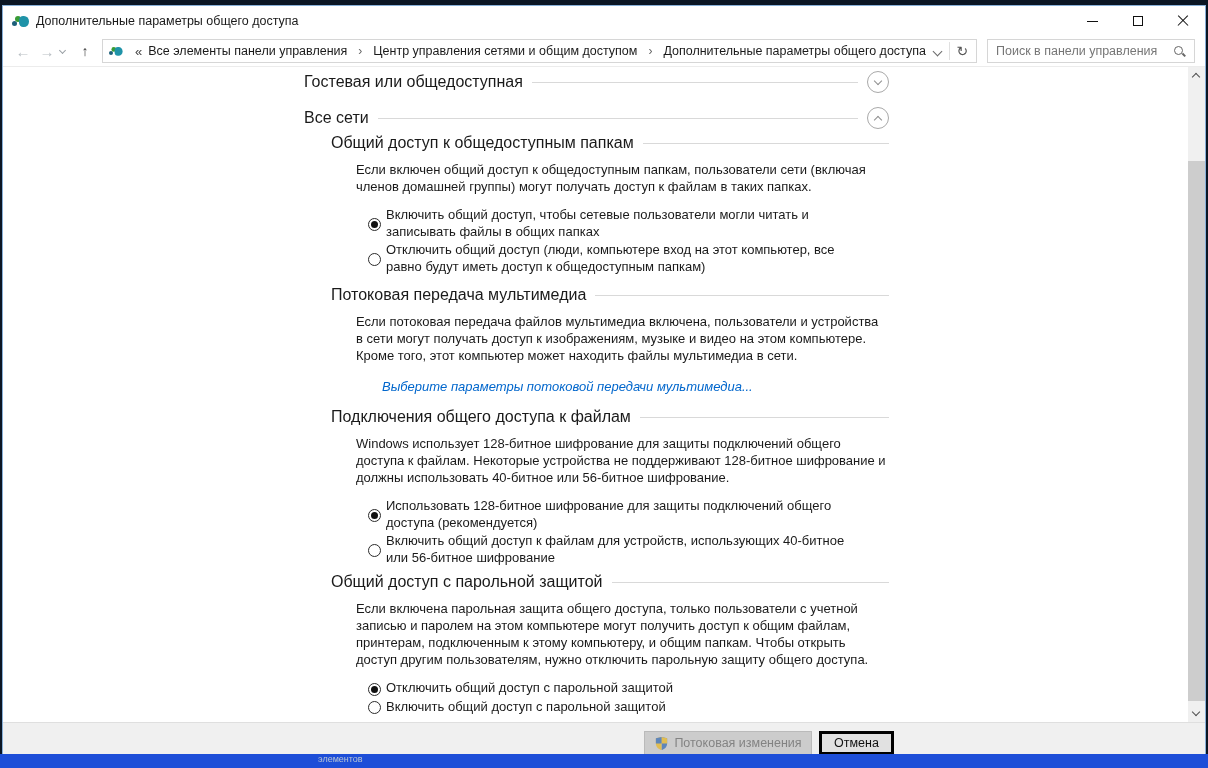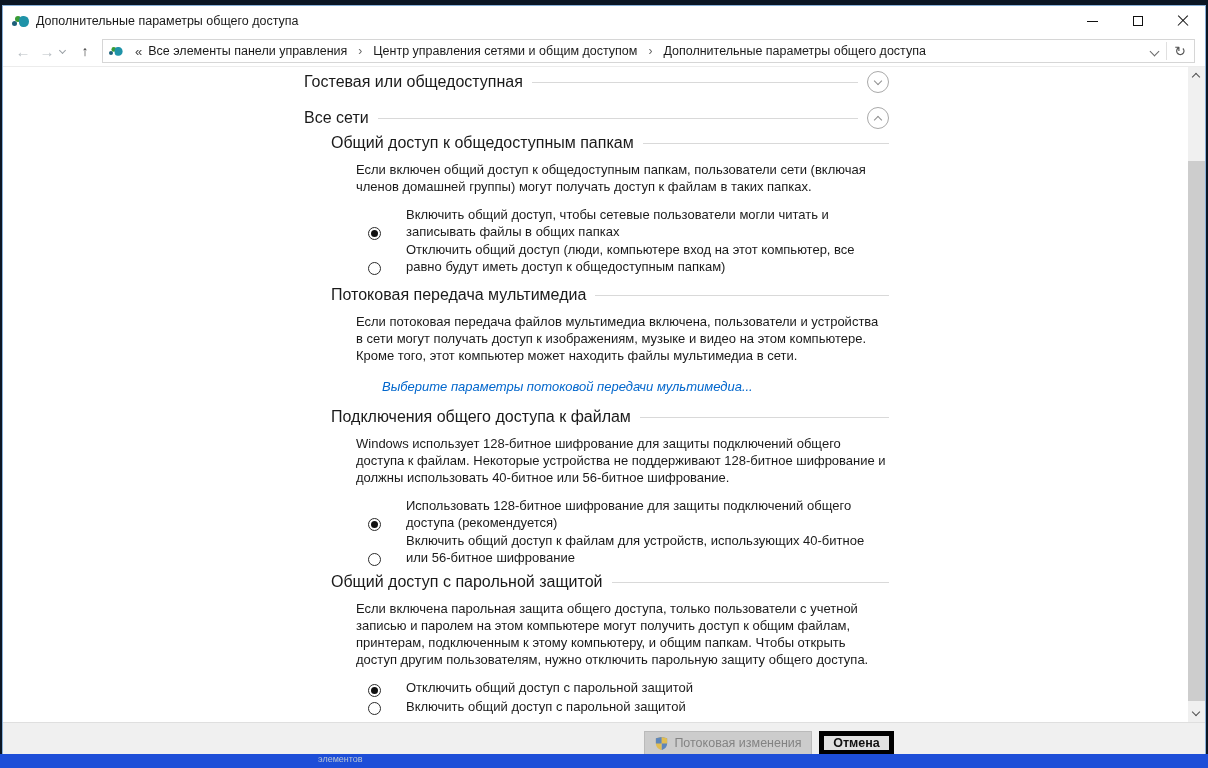--- a/index.html
+++ b/index.html
@@ -65,41 +65,41 @@
   .circle-btn { width:22px; height:22px; border:1px solid #a9a9a9; border-radius:50%; position:relative; flex:none; }
   .circle-btn .chev { position:absolute; left:7px; width:6px; height:6px;
       border-right:1.6px solid #8f8f8f; border-bottom:1.6px solid #8f8f8f; }
   .chev-down { top:6px; transform:rotate(45deg); }
   .chev-up { top:9px; transform:rotate(-135deg); }
 
   .subsec { margin-left:27px; }
   .subsec-row { display:flex; align-items:center; height:16px; }
   .para { margin-left:52px; font-size:13px; line-height:17px; color:#1a1a1a; width:530px; }
   .radios { margin-left:64px; }
-  .radio-item { display:flex; align-items:flex-end; margin-bottom:2px;gap:20px; }
+  .radio-item { display:flex; align-items:center; margin-bottom:2px; }
   .radio { width:13px; height:13px; border:1px solid #2b2b2b; border-radius:50%; background:#fff;
            flex:none; margin:2px 5px 0 0; position:relative; }
   .radio.checked::after { content:""; position:absolute; inset:2px; border-radius:50%; background:#111; }
   .radio-label { font-size:13px; line-height:16.5px; color:#1a1a1a; width:478px; }
   .link { margin-left:78px; font-size:13px; color:#0066cc; display:inline-block;font-style:italic; }
 
   
   .scrollbar { position:absolute; top:0; right:0; bottom:0; width:17px; background:#f0f0f0; }
   .sb-arrow { position:absolute; left:0; width:17px; height:17px; }
   .sb-arrow .chev { position:absolute; left:5px; width:6px; height:6px;
       border-right:1.5px solid #505050; border-bottom:1.5px solid #505050; }
   .sb-up { top:0; } .sb-up .chev { top:7px; transform:rotate(-135deg); }
   .sb-down { bottom:0; } .sb-down .chev { top:4px; transform:rotate(45deg); }
   .sb-thumb { position:absolute; left:0; width:17px; top:94px; height:540px; background:#cdcdcd; }
 
   
   .footer { height:39px; background:#f0f0f0; border-top:1px solid #dfdfdf; position:relative; flex:none; }
   .btn { position:absolute; top:8px; height:24px; font-size:12.5px; display:flex; align-items:center; justify-content:center; }
   .btn-save { left:641px; width:168px; background:#cccccc; border:1px solid #bababa; color:#838383; gap:5px; }
-  .btn-cancel { left:816px; width:75px; background:#e1e1e1; border:5px solid #000000; color:#111;font-weight:bold; }
+  .btn-cancel { left:816px; width:75px; background:#e1e1e1; border:3px solid #000000; color:#111; }
 
   
   .bg-bottom { position:absolute; left:0; right:0; bottom:0; height:14px; background:#1d4ed8; overflow:hidden; }
   .bg-bottom span { position:absolute; left:318px; top:0px; font-size:9px; color:#b8c4d4; }
 </style>
 </head>
 <body>
 
 <div class="window">
 
@@ -140,20 +140,24 @@
       <span class="crumb-sep">›</span>
       <span class="crumb">Центр управления сетями и общим доступом</span>
       <span class="crumb-sep">›</span>
       <span class="crumb">Дополнительные параметры общего доступа</span>
       <span class="addr-spacer"></span>
       <div class="addr-chevron"></div>
       <div class="addr-sep-line"></div>
       <div class="refresh-btn">↻</div>
     </div>
 
+    <div class="search-box">
+      <input type="text" placeholder="Поиск в панели управления" style="">
+      <div class="search-glyph"></div>
+    </div>
   </div>
 
   <div class="content">
     <div class="col">
 
       <div class="sec-row">
         <span class="sec-title">Гостевая или общедоступная</span>
         <div class="rule"></div>
         <div class="circle-btn">
             <div class="chev chev-down"></div>

